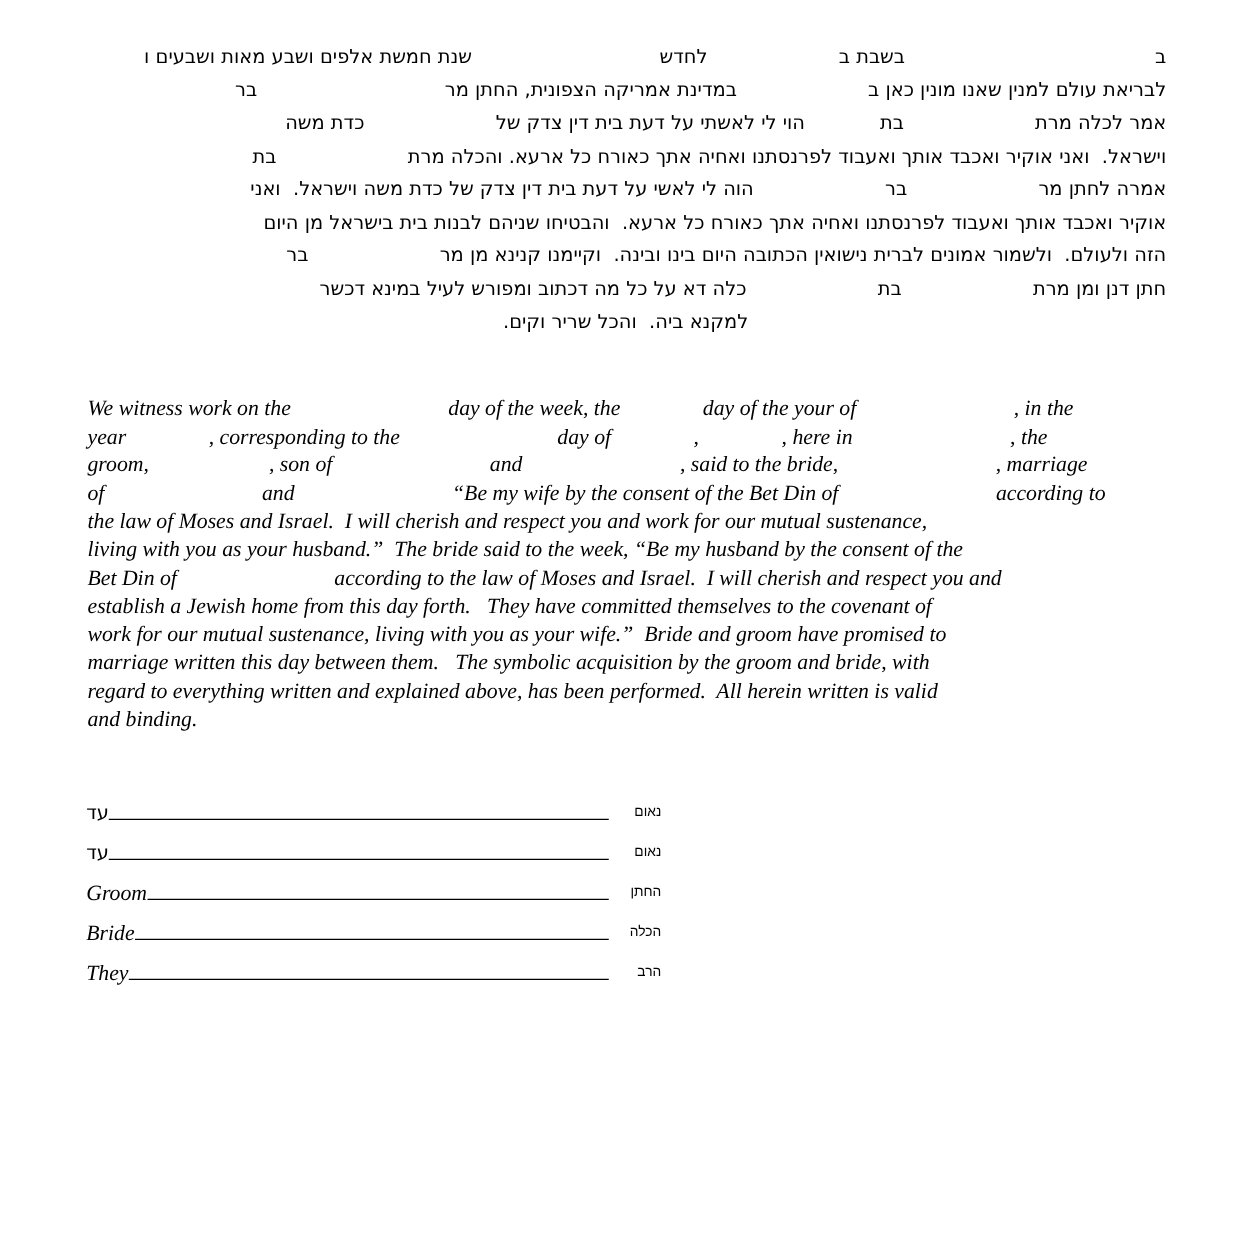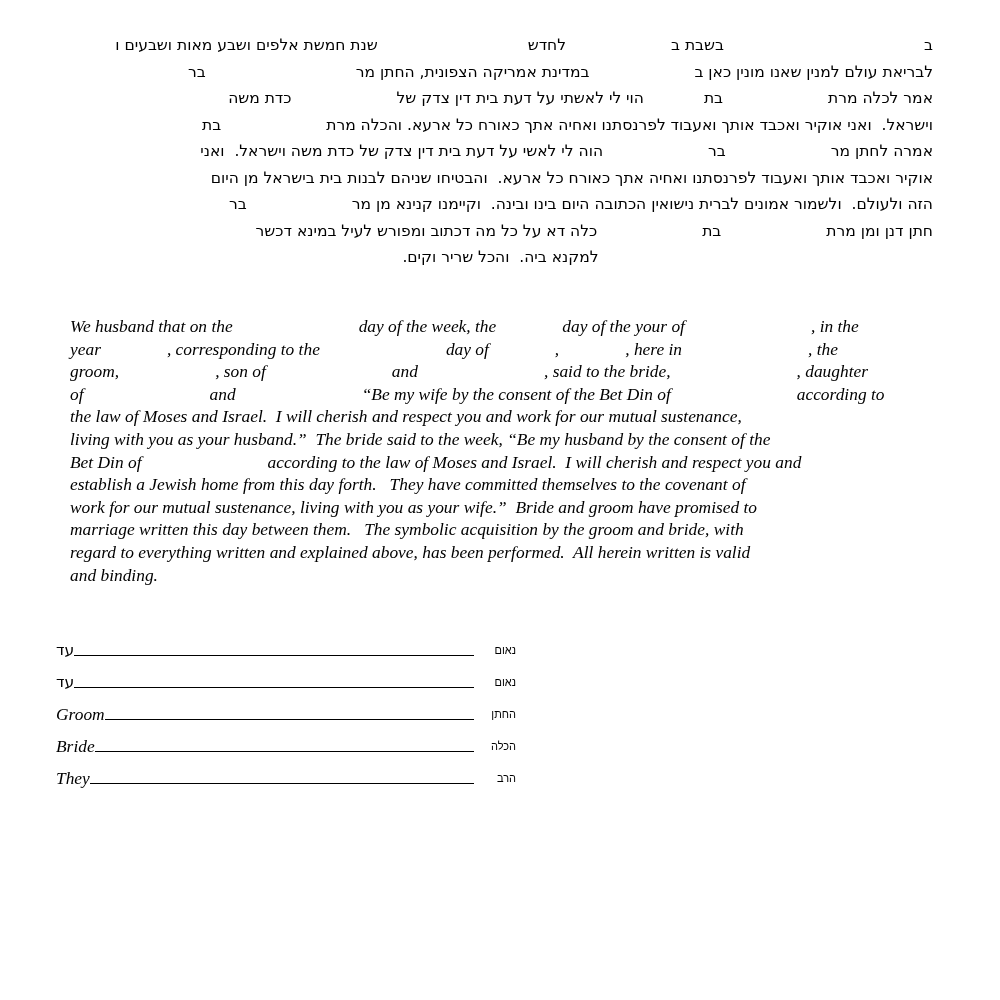--- a/index.html
+++ b/index.html
@@ -60,21 +60,21 @@
     text-align: left;
   }
   .eng-line { white-space: pre-wrap; display: block; }
   .eng-gap-s { display: inline-block; width: 66px; }
   .eng-gap-m { display: inline-block; width: 96px; }
   .eng-gap-l { display: inline-block; width: 126px; }
 
   
   .signatures {
     position: absolute;
-    left: 56px;
+    left: 69px;
     top: 628px;
     width: 460px;
   }
   .sig-row {
     position: relative;
     height: 32px;
     display: flex;
     align-items: flex-end;
     justify-content: space-between;
   }
@@ -131,25 +131,25 @@
     <span class="heb-line"><span>הזה ולעולם.  ולשמור אמונים לברית נישואין הכתובה היום בינו ובינה.  וקיימנו קנינא מן מר</span><span class="heb-gap-m"></span><span>בר</span></span>
 
     <span class="heb-line"><span>חתן דנן ומן מרת</span><span class="heb-gap-m"></span><span>בת</span><span class="heb-gap-m"></span><span>כלה דא על כל מה דכתוב ומפורש לעיל במינא דכשר</span></span>
 
     <span class="heb-line centerish"><span>למקנא ביה.  והכל שריר וקים.</span></span>
 
   </div>
 
   <div class="english-block">
 
-    <span class="eng-line"><span>We husband that on the</span><span class="eng-gap-l"></span><span>day of the week, the</span><span class="eng-gap-s"></span><span>day of the your of</span><span class="eng-gap-l"></span><span>, in the</span></span>
+    <span class="eng-line"><span>We witness work on the</span><span class="eng-gap-l"></span><span>day of the week, the</span><span class="eng-gap-s"></span><span>day of the your of</span><span class="eng-gap-l"></span><span>, in the</span></span>
 
     <span class="eng-line"><span>year</span><span class="eng-gap-s"></span><span>, corresponding to the</span><span class="eng-gap-l"></span><span>day of</span><span class="eng-gap-s"></span><span>,</span><span class="eng-gap-s"></span><span>, here in</span><span class="eng-gap-l"></span><span>, the</span></span>
 
-    <span class="eng-line"><span>groom,</span><span class="eng-gap-m"></span><span>, son of</span><span class="eng-gap-l"></span><span>and</span><span class="eng-gap-l"></span><span>, said to the bride,</span><span class="eng-gap-l"></span><span>, daughter</span></span>
+    <span class="eng-line"><span>groom,</span><span class="eng-gap-m"></span><span>, son of</span><span class="eng-gap-l"></span><span>and</span><span class="eng-gap-l"></span><span>, said to the bride,</span><span class="eng-gap-l"></span><span>, marriage</span></span>
 
     <span class="eng-line"><span>of</span><span class="eng-gap-l"></span><span>and</span><span class="eng-gap-l"></span><span>“Be my wife by the consent of the Bet Din of</span><span class="eng-gap-l"></span><span>according to</span></span>
 
     <span class="eng-line">the law of Moses and Israel.  I will cherish and respect you and work for our mutual sustenance,</span>
 
     <span class="eng-line">living with you as your husband.”  The bride said to the week, “Be my husband by the consent of the</span>
 
     <span class="eng-line"><span>Bet Din of</span><span class="eng-gap-l"></span><span>according to the law of Moses and Israel.  I will cherish and respect you and</span></span>
 
     <span class="eng-line">establish a Jewish home from this day forth.   They have committed themselves to the covenant of</span>

